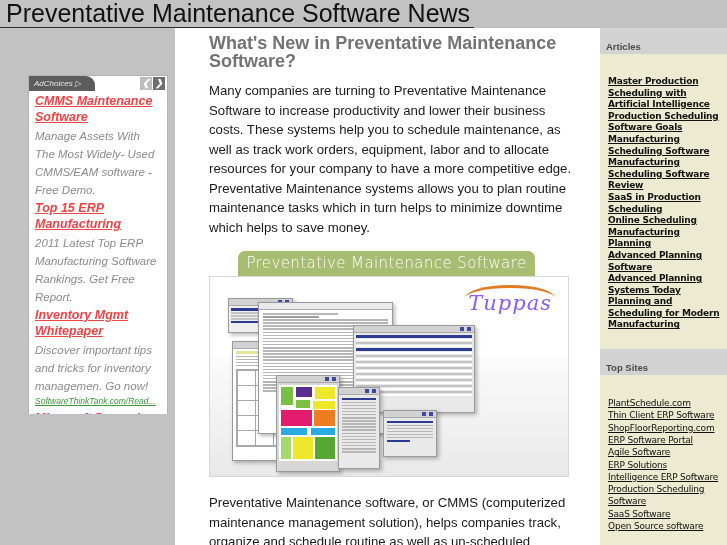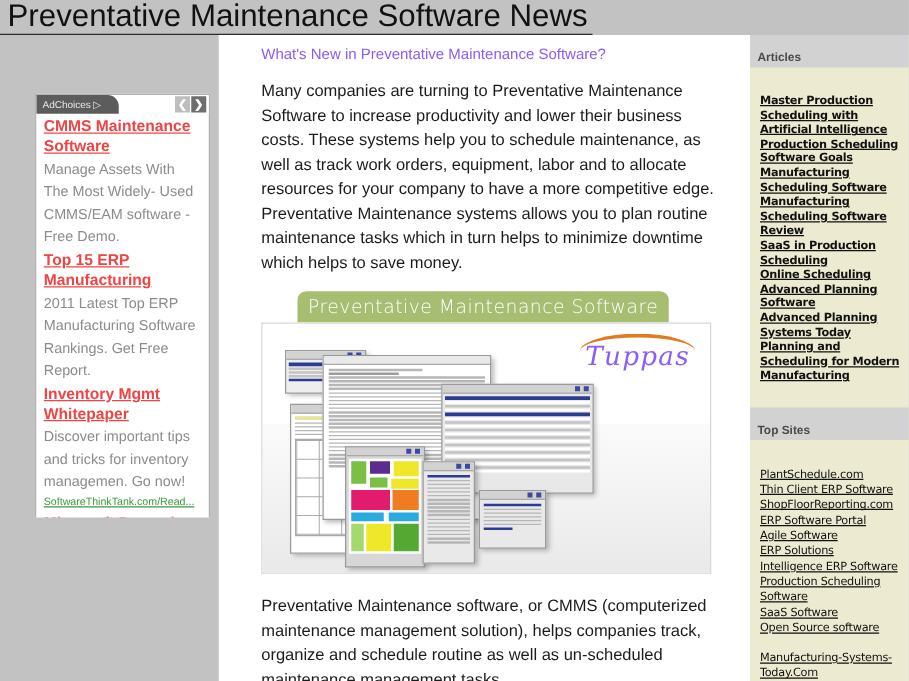--- a/index.html
+++ b/index.html
@@ -28,20 +28,21 @@
     position:absolute;left:0;top:28px;width:175px;height:517px;
     background:#c2c2c2;
   }
   #ad-unit{
     position:absolute;left:28px;top:47px;width:140px;height:339px;
     background:#fff;
     border:1px solid #b4b4b4;
     border-bottom:none;
     box-sizing:border-box;
     overflow:hidden;
+    font-style:italic;
   }
   #ad-header{
     position:relative;height:15px;width:100%;
     background:#fff;
   }
   #adchoices-tab{
     position:absolute;left:0;top:0;height:15px;
     background:#5c5c5c;
     color:#e8e8e8;
     font-size:8px;line-height:15px;
@@ -81,21 +82,21 @@
   
   #main{
     position:absolute;left:175px;top:28px;width:425px;height:517px;
     background:#fff;
     box-sizing:border-box;
     padding:6px 22px 0 34px;
     overflow:hidden;
   }
   #main h2{
     margin:0 0 11px 0;
-    font-size:12px;line-height:18px;font-weight:normal;color:#8b5cf6;
+    font-size:18px;line-height:18px;font-weight:bold;color:#737373;
   }
   #main p{
     margin:0 0 14px 0;
     font-size:13.2px;line-height:19.5px;color:#1b1b1b;
   }
 
   
   #promo{
     position:relative;
     width:360px;height:226px;
@@ -420,20 +421,21 @@
 
   <div class="sec-head">Articles</div>
 
   <div class="link-list">
     <a href="#">Master Production Scheduling with Artificial Intelligence</a>
     <a href="#">Production Scheduling Software Goals</a>
     <a href="#">Manufacturing Scheduling Software</a>
     <a href="#">Manufacturing Scheduling Software Review</a>
     <a href="#">SaaS in Production Scheduling</a>
     <a href="#">Online Scheduling</a>
+    <a href="#">Manufacturing Planning</a>
     <a href="#">Advanced Planning Software</a>
     <a href="#">Advanced Planning Systems Today</a>
     <a href="#">Planning and Scheduling for Modern Manufacturing</a>
   </div>
 
   <div class="sec-head" id="top-sites-head">Top Sites</div>
 
   <div class="link-list sites">
     <a href="#">PlantSchedule.com</a>
     <a href="#">Thin Client ERP Software</a>

